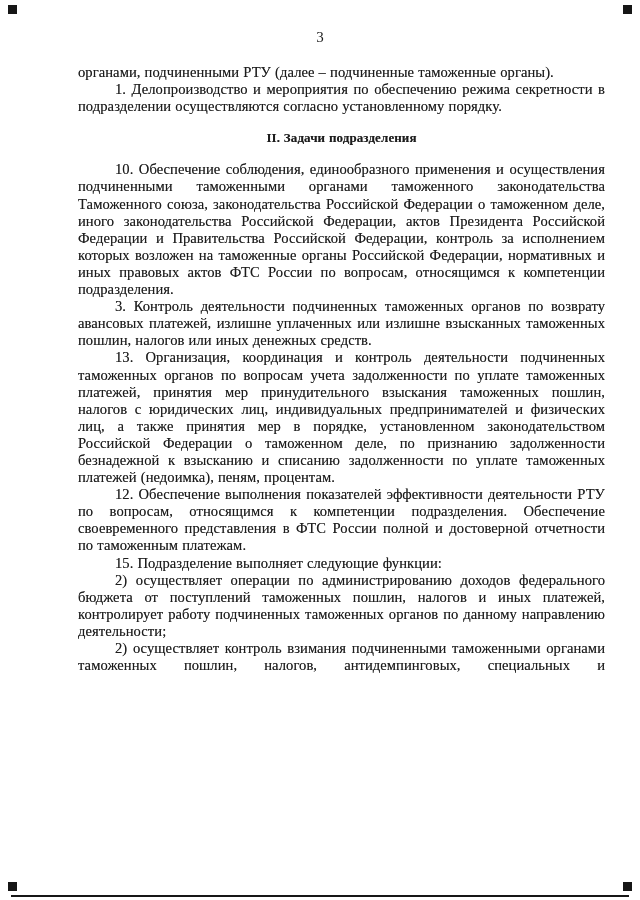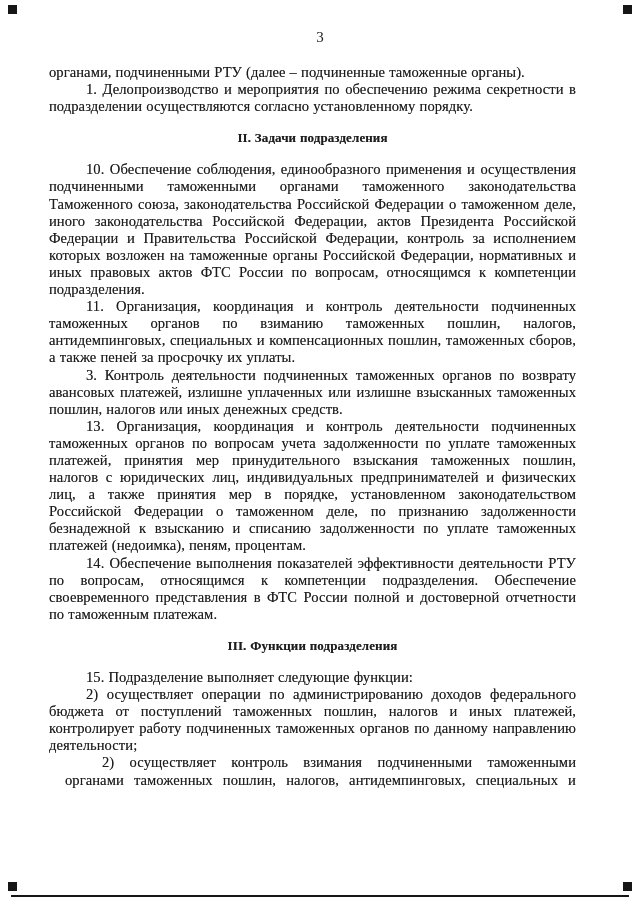--- a/index.html
+++ b/index.html
@@ -39,40 +39,39 @@
     position: absolute;
     top: 29px;
     left: 0;
     width: 640px;
     text-align: center;
     font-size: 15px;
     line-height: 17px;
   }
   .content {
     position: absolute;
-    left: 49px;
+    left: 78px;
     top: 64px;
     width: 527px;
     font-size: 14.6px;
     line-height: 17.1px;
     text-align: justify;
     letter-spacing: 0.05px;
     word-spacing: 0.4px;
     text-shadow: 0 0 0.35px rgba(20,20,20,0.55);
   }
   .content p {
     margin: 0;
     text-indent: 37px;
   }
   .content p.continuation {
     text-indent: 0;
   }
   .content p.runover {
     text-align-last: justify;
-    margin-left: 16px;
   }
   .content h2 {
     margin: 14px 0 15px 0;
     font-size: 13px;
     line-height: 17.1px;
     font-weight: bold;
     text-align: center;
     text-indent: 0;
     letter-spacing: 0.1px;
   }
@@ -88,23 +87,21 @@
   <div class="corner br"></div>
   <div class="edge-line"></div>
 
   <div class="page-number">3</div>
 
   <div class="content">
     <p class="continuation">органами, подчиненными РТУ (далее – подчиненные таможенные органы).</p>
     <p>1. Делопроизводство и мероприятия по обеспечению режима секретности в подразделении осуществляются согласно установленному порядку.</p>
     <h2>II. Задачи подразделения</h2>
     <p>10. Обеспечение соблюдения, единообразного применения и осуществления подчиненными таможенными органами таможенного законодательства Таможенного союза, законодательства Российской Федерации о таможенном деле, иного законодательства Российской Федерации, актов Президента Российской Федерации и Правительства Российской Федерации, контроль за исполнением которых возложен на таможенные органы Российской Федерации, нормативных и иных правовых актов ФТС России по вопросам, относящимся к компетенции подразделения.</p>
-    <p>11. Организация, координация и контроль деятельности подчиненных таможенных органов по взиманию таможенных пошлин, налогов, антидемпинговых, специальных и компенсационных пошлин, таможенных сборов, а также пеней за просрочку их уплаты.</p>
     <p>3. Контроль деятельности подчиненных таможенных органов по возврату авансовых платежей, излишне уплаченных или излишне взысканных таможенных пошлин, налогов или иных денежных средств.</p>
     <p>13. Организация, координация и контроль деятельности подчиненных таможенных органов по вопросам учета задолженности по уплате таможенных платежей, принятия мер принудительного взыскания таможенных пошлин, налогов с юридических лиц, индивидуальных предпринимателей и физических лиц, а также принятия мер в порядке, установленном законодательством Российской Федерации о таможенном деле, по признанию задолженности безнадежной к взысканию и списанию задолженности по уплате таможенных платежей (недоимка), пеням, процентам.</p>
-    <p>14. Обеспечение выполнения показателей эффективности деятельности РТУ по вопросам, относящимся к компетенции подразделения. Обеспечение своевременного представления в ФТС России полной и достоверной отчетности по таможенным платежам.</p>
-    <h2>III. Функции подразделения</h2>
+    <p>12. Обеспечение выполнения показателей эффективности деятельности РТУ по вопросам, относящимся к компетенции подразделения. Обеспечение своевременного представления в ФТС России полной и достоверной отчетности по таможенным платежам.</p>
     <p>15. Подразделение выполняет следующие функции:</p>
     <p>2) осуществляет операции по администрированию доходов федерального бюджета от поступлений таможенных пошлин, налогов и иных платежей, контролирует работу подчиненных таможенных органов по данному направлению деятельности;</p>
     <p class="runover">2) осуществляет контроль взимания подчиненными таможенными органами таможенных пошлин, налогов, антидемпинговых, специальных и</p>
   </div>
 
 </div>
 
 </body></html>

